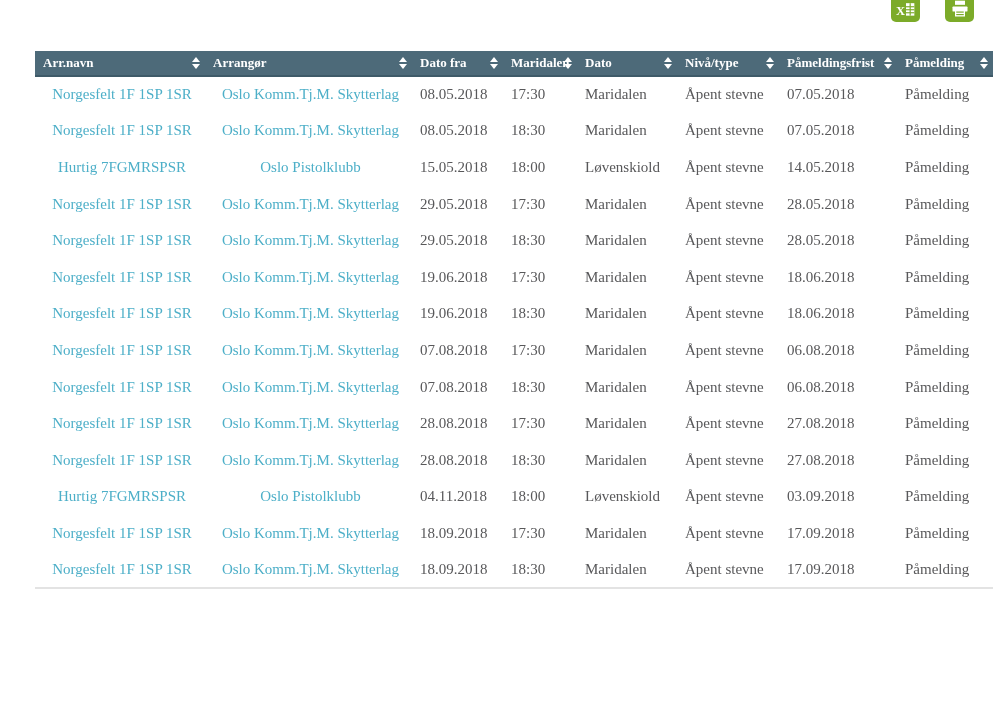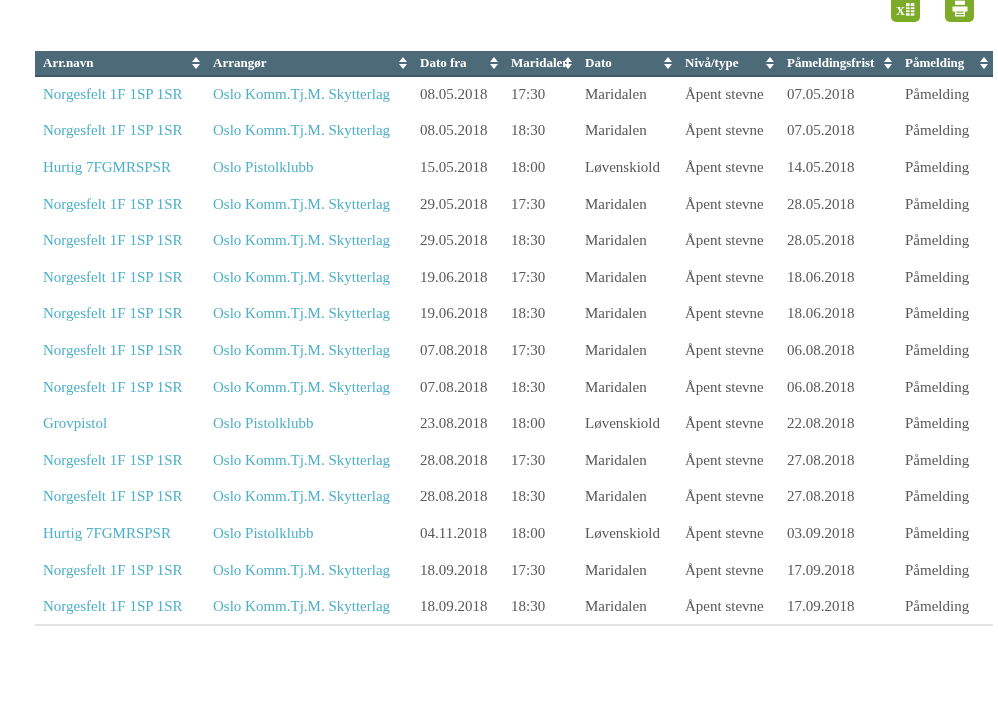--- a/index.html
+++ b/index.html
@@ -52,21 +52,21 @@
   .sort .up{border-bottom:5px solid #fff;}
   .sort .down{border-top:5px solid #fff;}
 
   .events-table tbody tr{height:36.6px;}
   .events-table td{
     font-size:15px;color:var(--body-text);
     vertical-align:middle;padding:0 4px 0 8px;
     white-space:nowrap;overflow:hidden;
   }
   .events-table tbody{border-bottom:2px solid var(--table-bottom);}
-  td.link, .link{color:var(--link);cursor:pointer;text-decoration:none;}
+  td.link, .link{color:var(--link);cursor:pointer;text-decoration:none;text-align:center;}
 </style>
 </head>
 <body>
 
 <div>
   <button id="excel-btn" class="toolbar-btn" title="">
     <span>
       <svg width="20" height="20" viewBox="0 0 24 24">
         <text x="0" y="19" font-size="15" font-weight="bold" fill="#ffffff" font-family="Liberation Serif, serif">X</text>
         <rect x="12" y="5" width="10" height="15" fill="#ffffff"></rect>
@@ -246,30 +246,20 @@
     <td class="link">Norgesfelt 1F 1SP 1SR</td>
     <td class="link">Oslo Komm.Tj.M. Skytterlag</td>
     <td>07.08.2018</td>
     <td>18:30</td>
     <td>Maridalen</td>
     <td>Åpent stevne</td>
     <td>06.08.2018</td>
     <td>Påmelding</td>
   </tr>
       <tr>
-    <td class="link">Grovpistol</td>
-    <td class="link">Oslo Pistolklubb</td>
-    <td>23.08.2018</td>
-    <td>18:00</td>
-    <td>Løvenskiold</td>
-    <td>Åpent stevne</td>
-    <td>22.08.2018</td>
-    <td>Påmelding</td>
-  </tr>
-      <tr>
     <td class="link">Norgesfelt 1F 1SP 1SR</td>
     <td class="link">Oslo Komm.Tj.M. Skytterlag</td>
     <td>28.08.2018</td>
     <td>17:30</td>
     <td>Maridalen</td>
     <td>Åpent stevne</td>
     <td>27.08.2018</td>
     <td>Påmelding</td>
   </tr>
       <tr>

